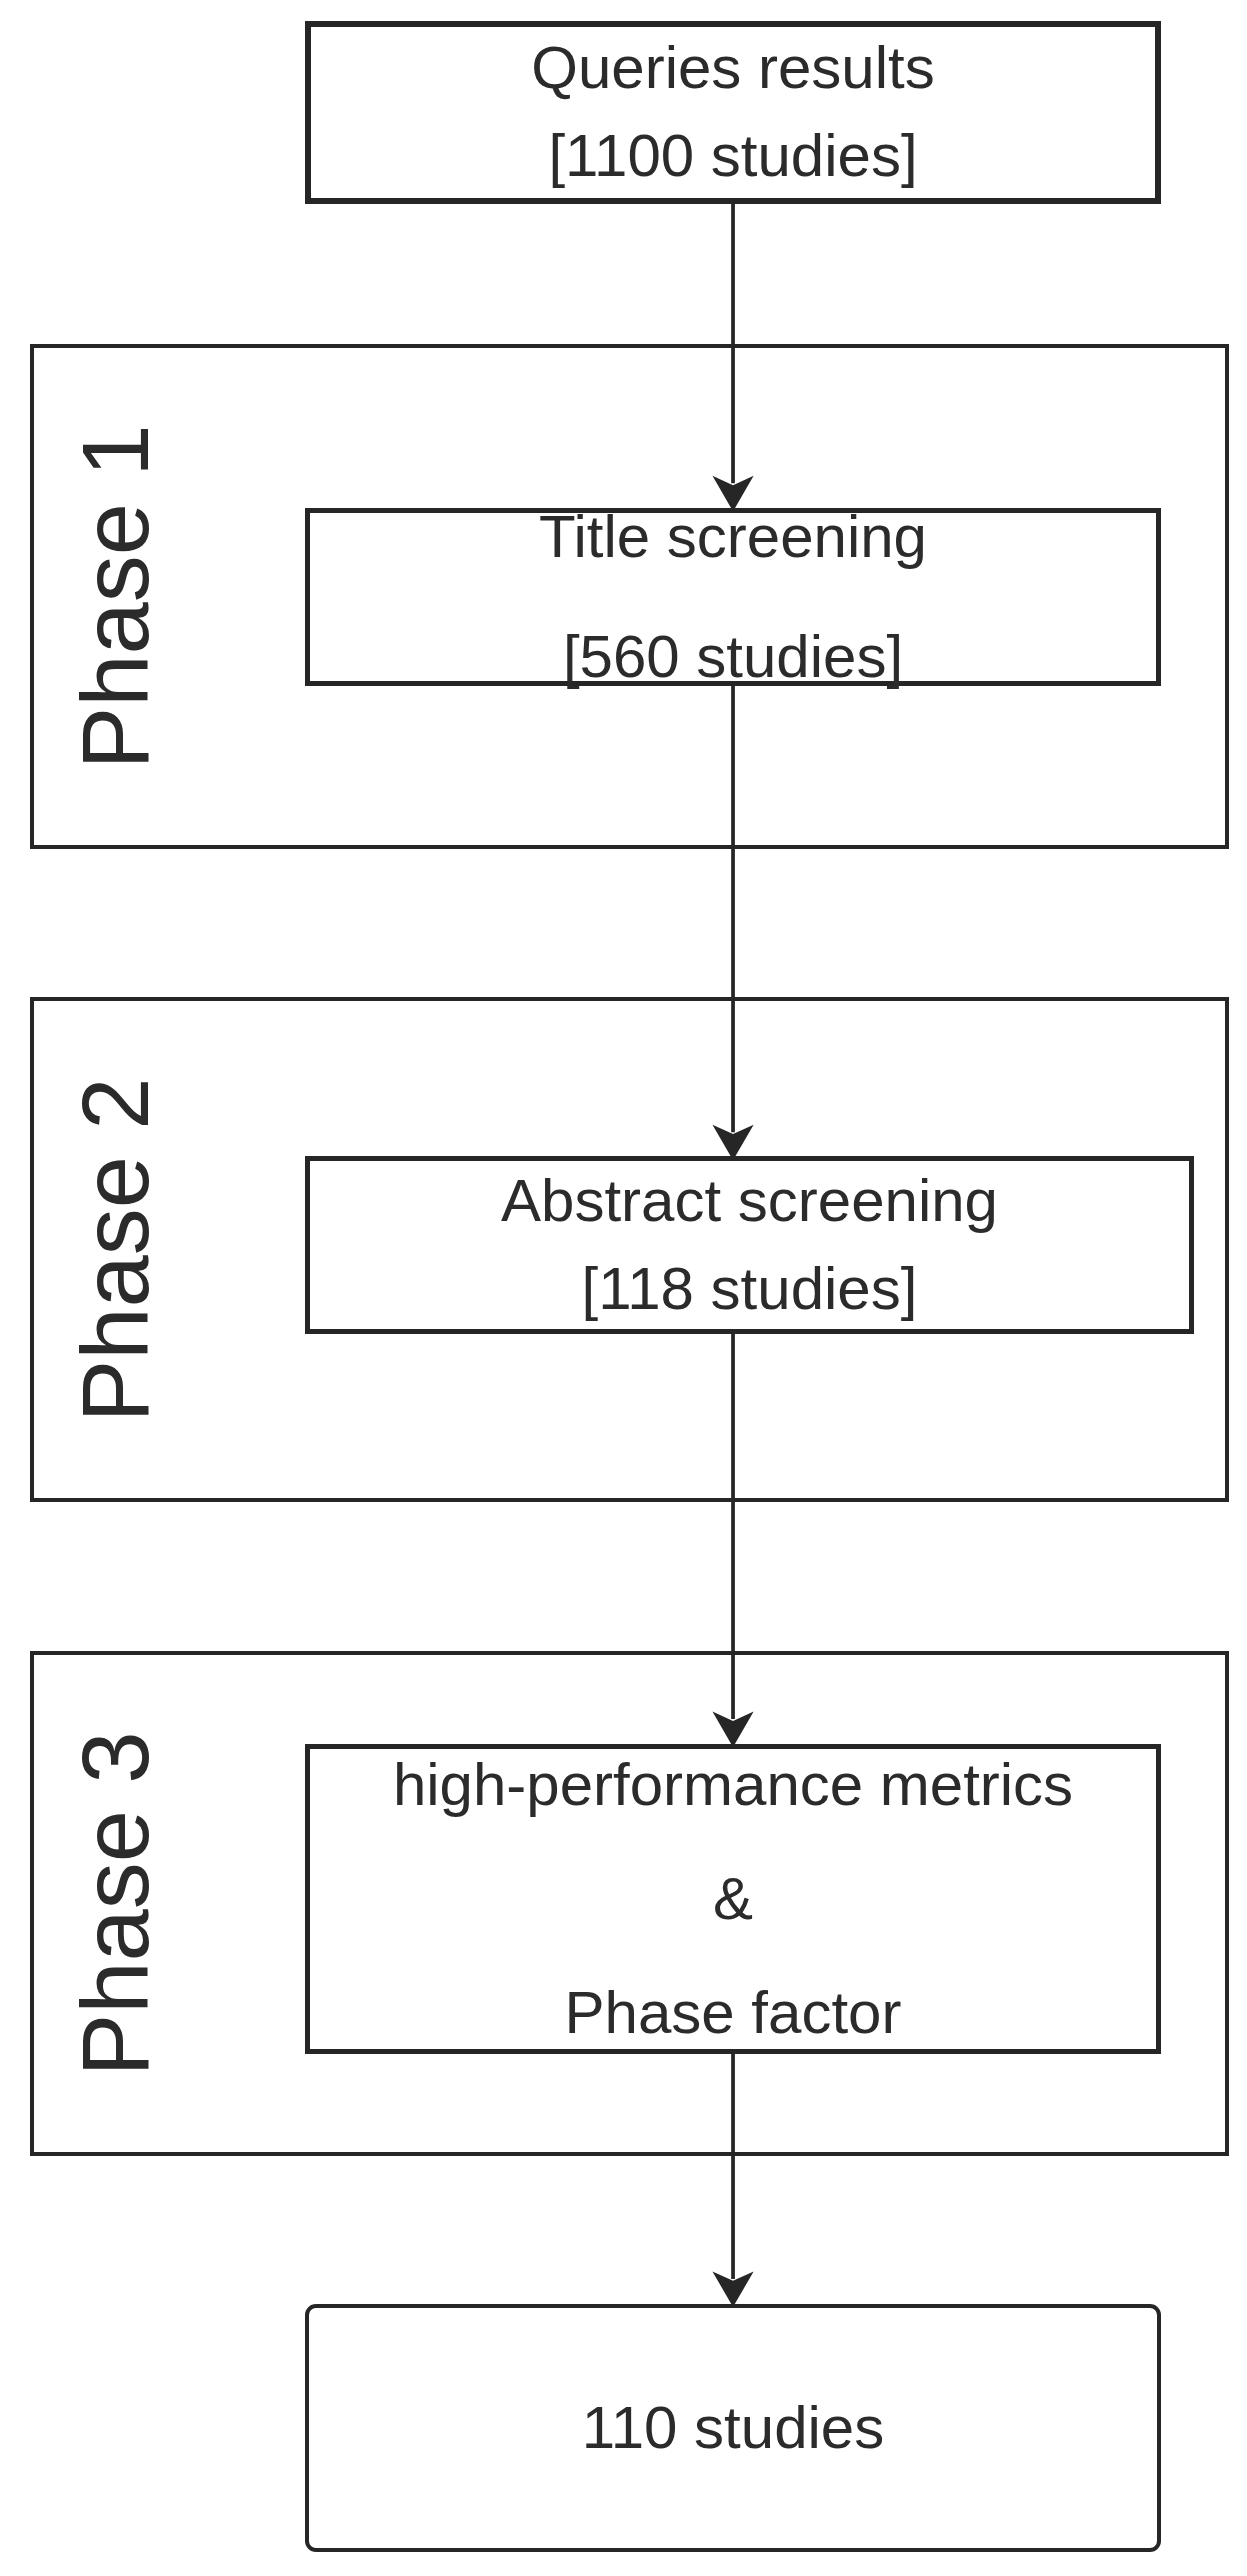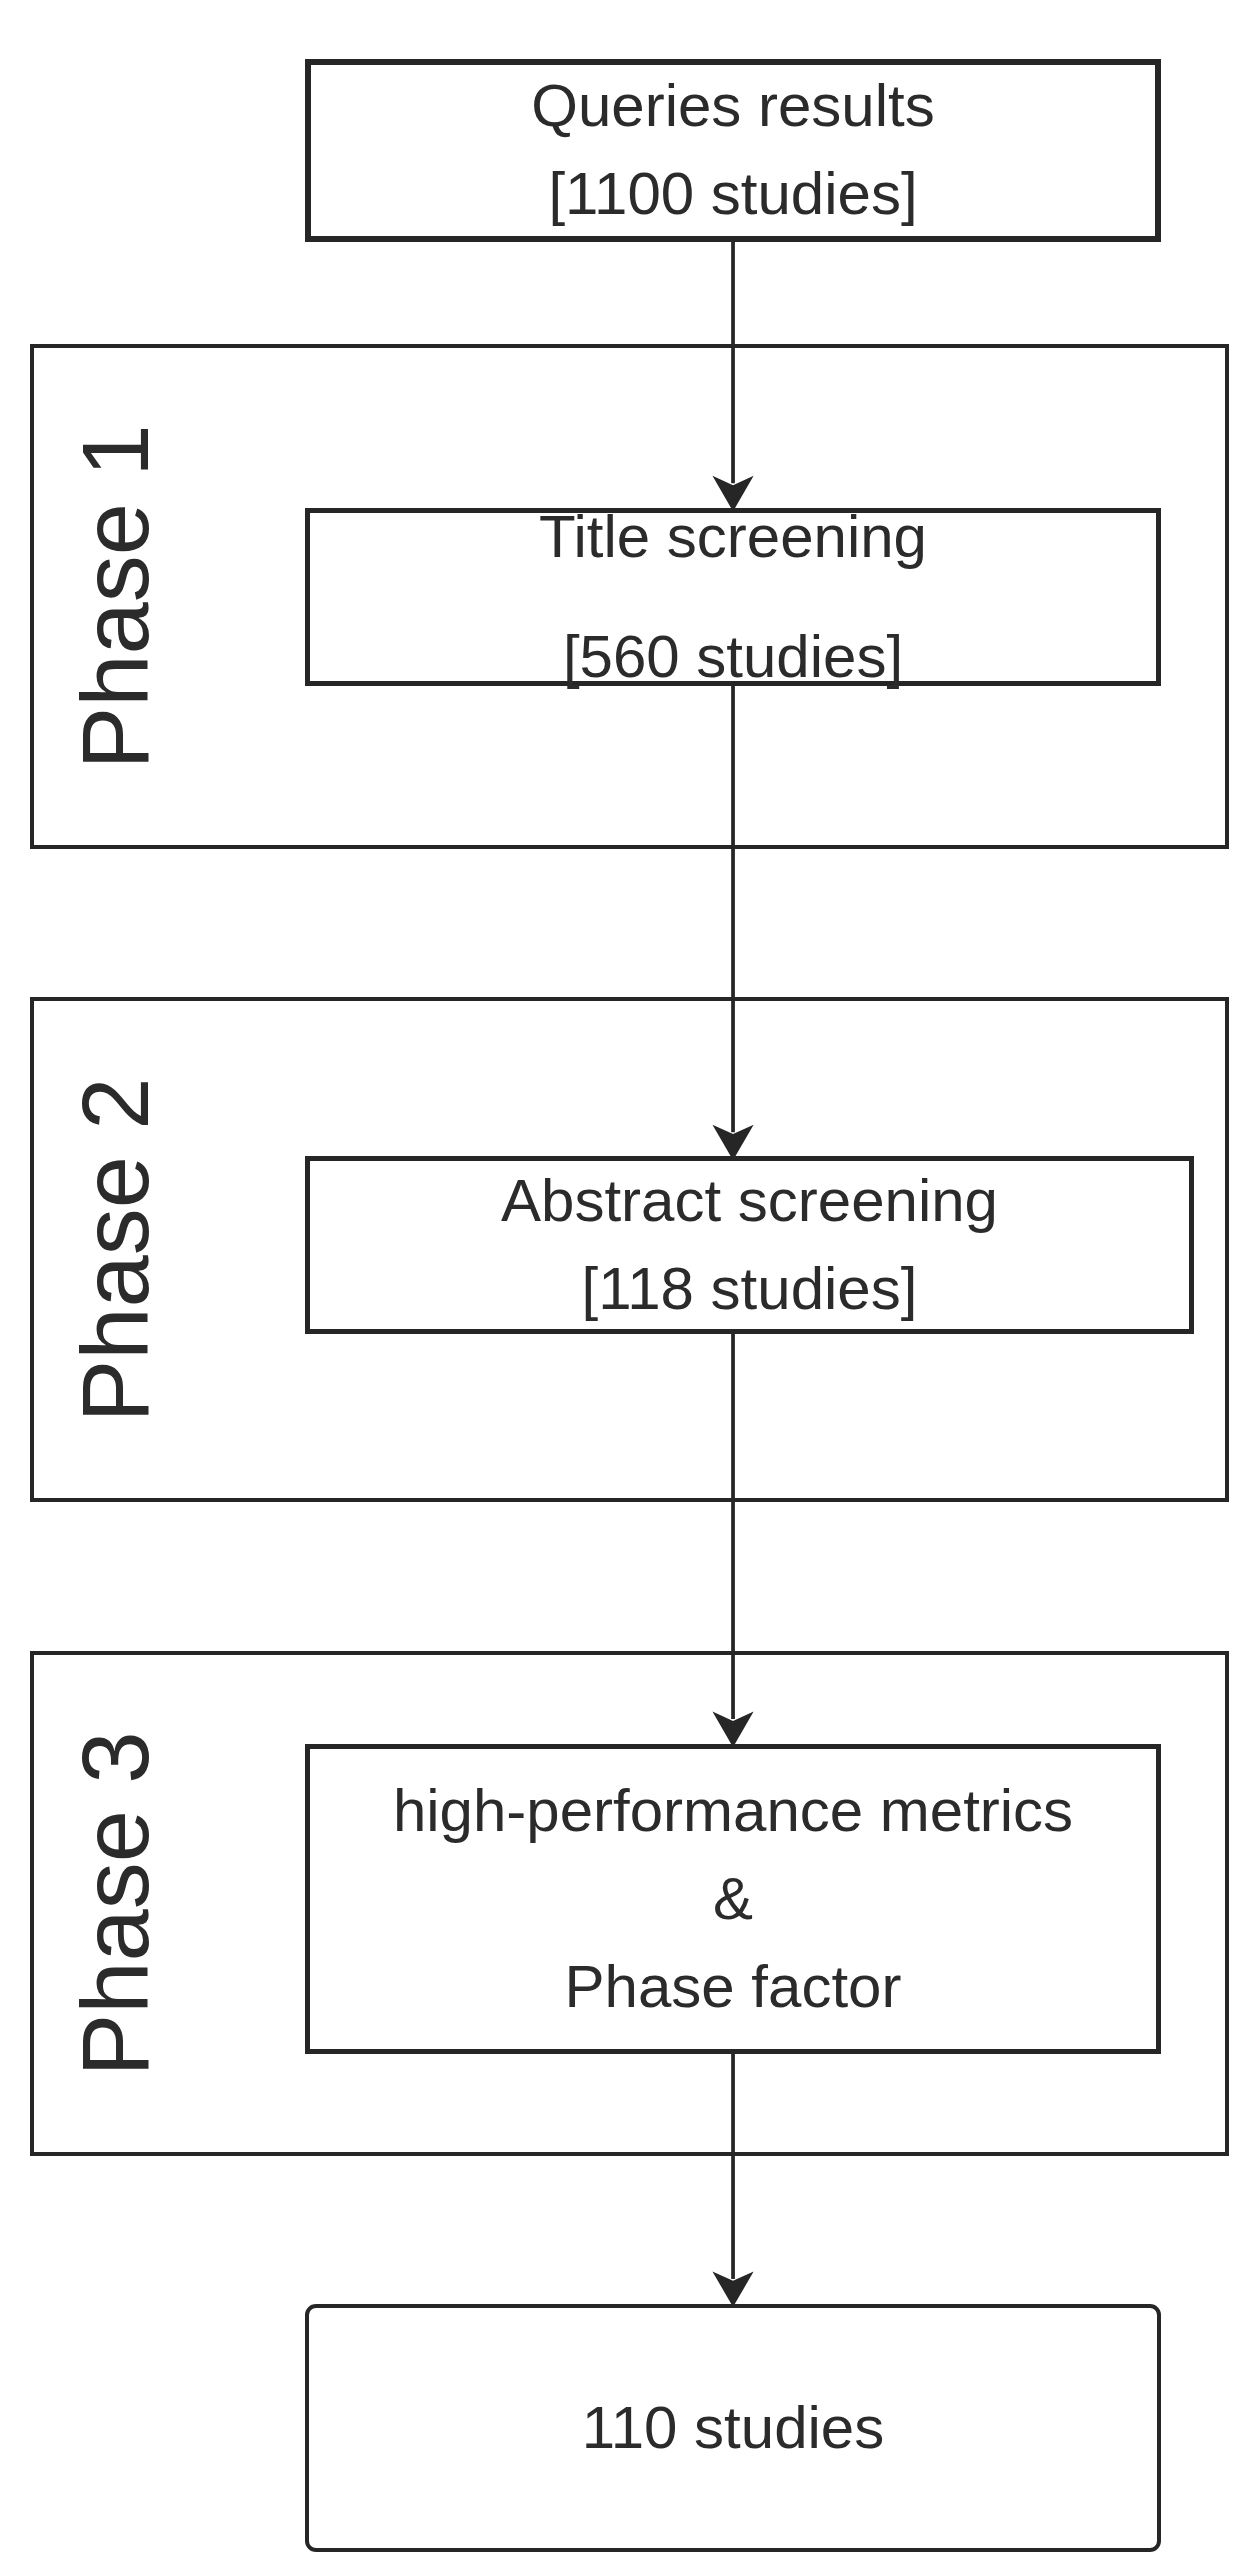--- a/index.html
+++ b/index.html
@@ -27,33 +27,32 @@
     justify-content: center;
     text-align: center;
     font-size: 60px;
     line-height: 88px;
     white-space: nowrap;
   }
   .node-queries {
     left: 305px; top: 20.6px;
     width: 856px; height: 183px;
     border-width: 6.6px;
-    margin-top: 38px;
   }
   .node-inner-1 {
     left: 305px; top: 508px;
     width: 856px; height: 178px; gap: 32px;
   }
   .node-inner-2 {
     left: 305px; top: 1156px;
     width: 889px; height: 178px;
   }
   .node-inner-3 {
     left: 305px; top: 1744px;
-    width: 856px; height: 310px;
+    width: 856px; height: 310px; gap: 26px;
   }
   .node-final {
     left: 305px; top: 2304px;
     width: 856px; height: 248px;
     border-width: 4.7px;
     border-radius: 11px;
   }
   .phase {
     position: absolute;
     left: 30px;

